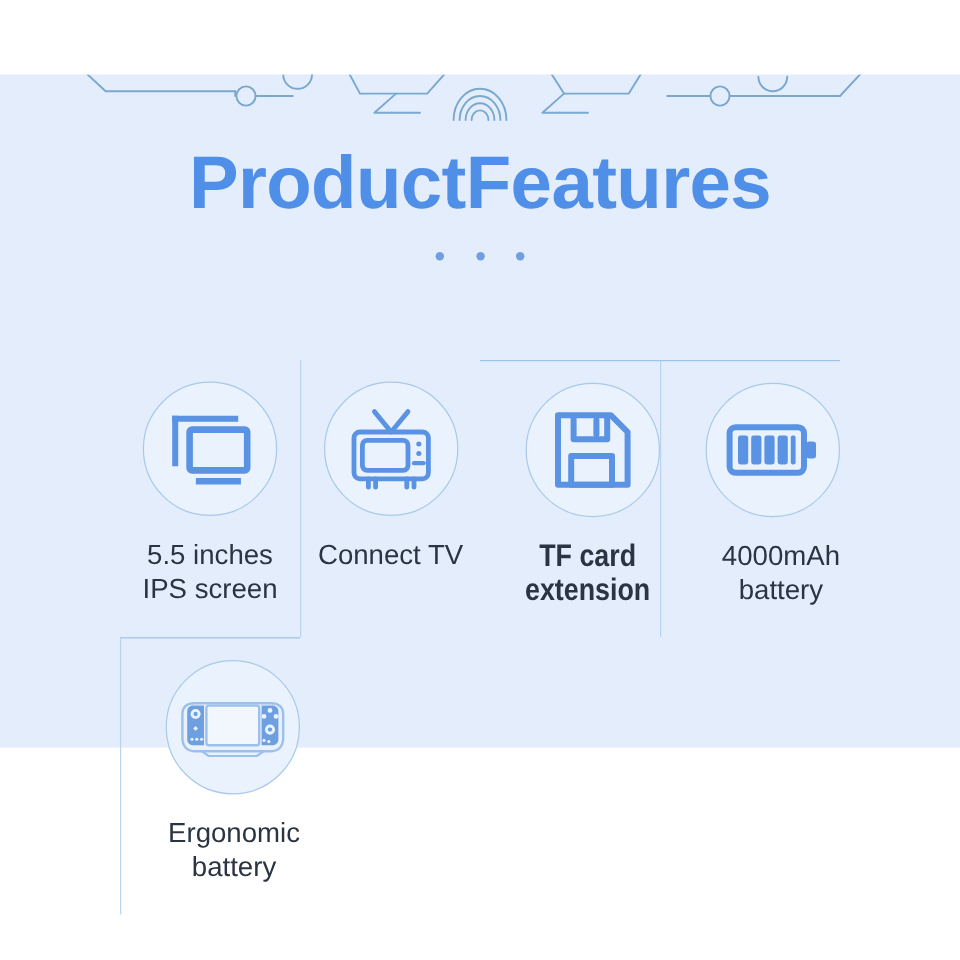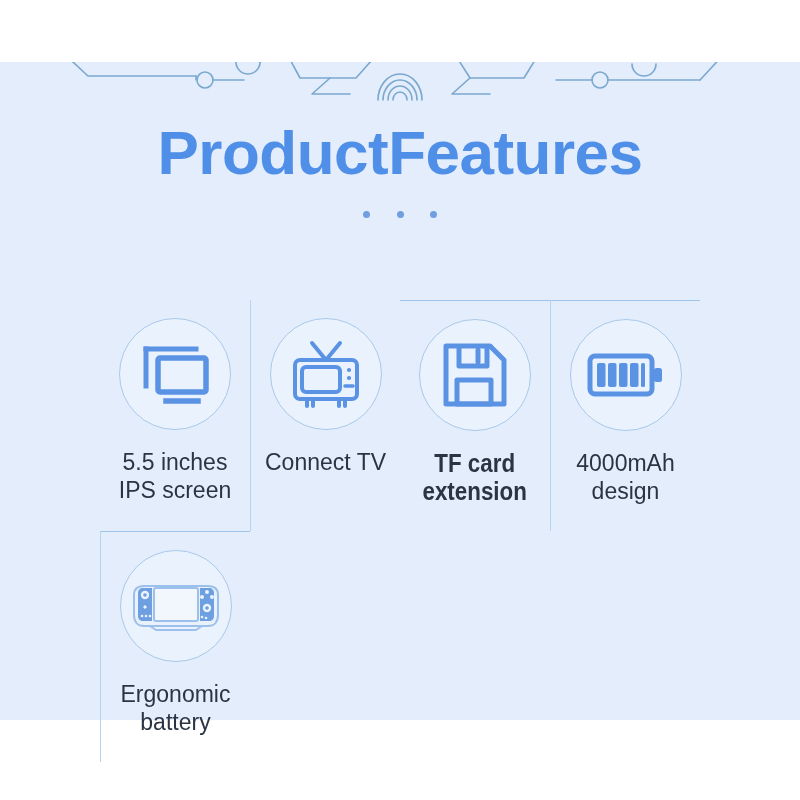--- a/index.html
+++ b/index.html
@@ -14,21 +14,21 @@
     background: #ffffff;
     overflow: hidden;
     font-family: "Liberation Sans", "DejaVu Sans", sans-serif;
   }
   
   #panel {
     position: absolute;
     left: 0;
     top: 62px;
     width: 800px;
-    height: 658px;
+    height: 561px;
     background: #e3edfb;
   }
   
   #circuit-band {
     position: absolute;
     left: 0;
     top: 0;
     width: 800px;
     height: 40px;
     overflow: hidden;
@@ -86,20 +86,21 @@
     align-items: center;
     justify-content: flex-start;
     padding-top: 18px;
     box-sizing: border-box;
   }
   .cell.col-mid, .cell.col-right {
     border-left: 1.5px solid #b9d4ef;
   }
   .cell.row-bot {
     border-top: 1.5px solid #9dc4e8;
+    align-items: flex-end;
   }
   .icon-circle {
     width: 112px;
     height: 112px;
     border-radius: 50%;
     border: 1.4px solid #a9c9ea;
     background: #eaf2fd;
     display: flex;
     align-items: center;
     justify-content: center;
@@ -219,21 +220,21 @@
             <rect x="3" y="5" width="62" height="38" rx="5" stroke="#5a92e4" stroke-width="5"></rect>
             <rect x="67" y="17" width="8" height="14" rx="2.5" fill="#5a92e4"></rect>
             <rect x="10" y="12" width="8.5" height="24" rx="2" fill="#5a92e4"></rect>
             <rect x="21" y="12" width="8.5" height="24" rx="2" fill="#5a92e4"></rect>
             <rect x="32" y="12" width="8.5" height="24" rx="2" fill="#5a92e4"></rect>
             <rect x="43" y="12" width="8.5" height="24" rx="2" fill="#5a92e4"></rect>
             <rect x="54" y="12" width="4" height="24" rx="1.5" fill="#5a92e4"></rect>
           </svg>
         </div>
         <div class="cell-label">4000mAh
-design</div>
+battery</div>
       </div>
 
       <div class="cell col-right row-bot">
         <div class="icon-circle">
           <svg width="92" height="50" viewBox="0 0 92 50" fill="none">
             <path d="M4 14 C4 8 8 5 14 5 H78 C84 5 88 8 88 14 V34 C88 41 84 45 78 45 H14 C8 45 4 41 4 34 Z" stroke="#9cc0ec" stroke-width="2" fill="#e9f1fc"></path>
             <rect x="24" y="7" width="44" height="33" rx="2" stroke="#9cc0ec" stroke-width="2" fill="#f2f7fe"></rect>
             <path d="M8 12 C8 9 10 7 13 7 H22 V40 H13 C10 40 8 38 8 35 Z" fill="#6e9fe0"></path>
             <path d="M84 12 C84 9 82 7 79 7 H70 V40 H79 C82 40 84 38 84 35 Z" fill="#6e9fe0"></path>
             <circle cx="15" cy="14" r="5" fill="#eaf2fd" stroke="#6e9fe0" stroke-width="1.6"></circle>

